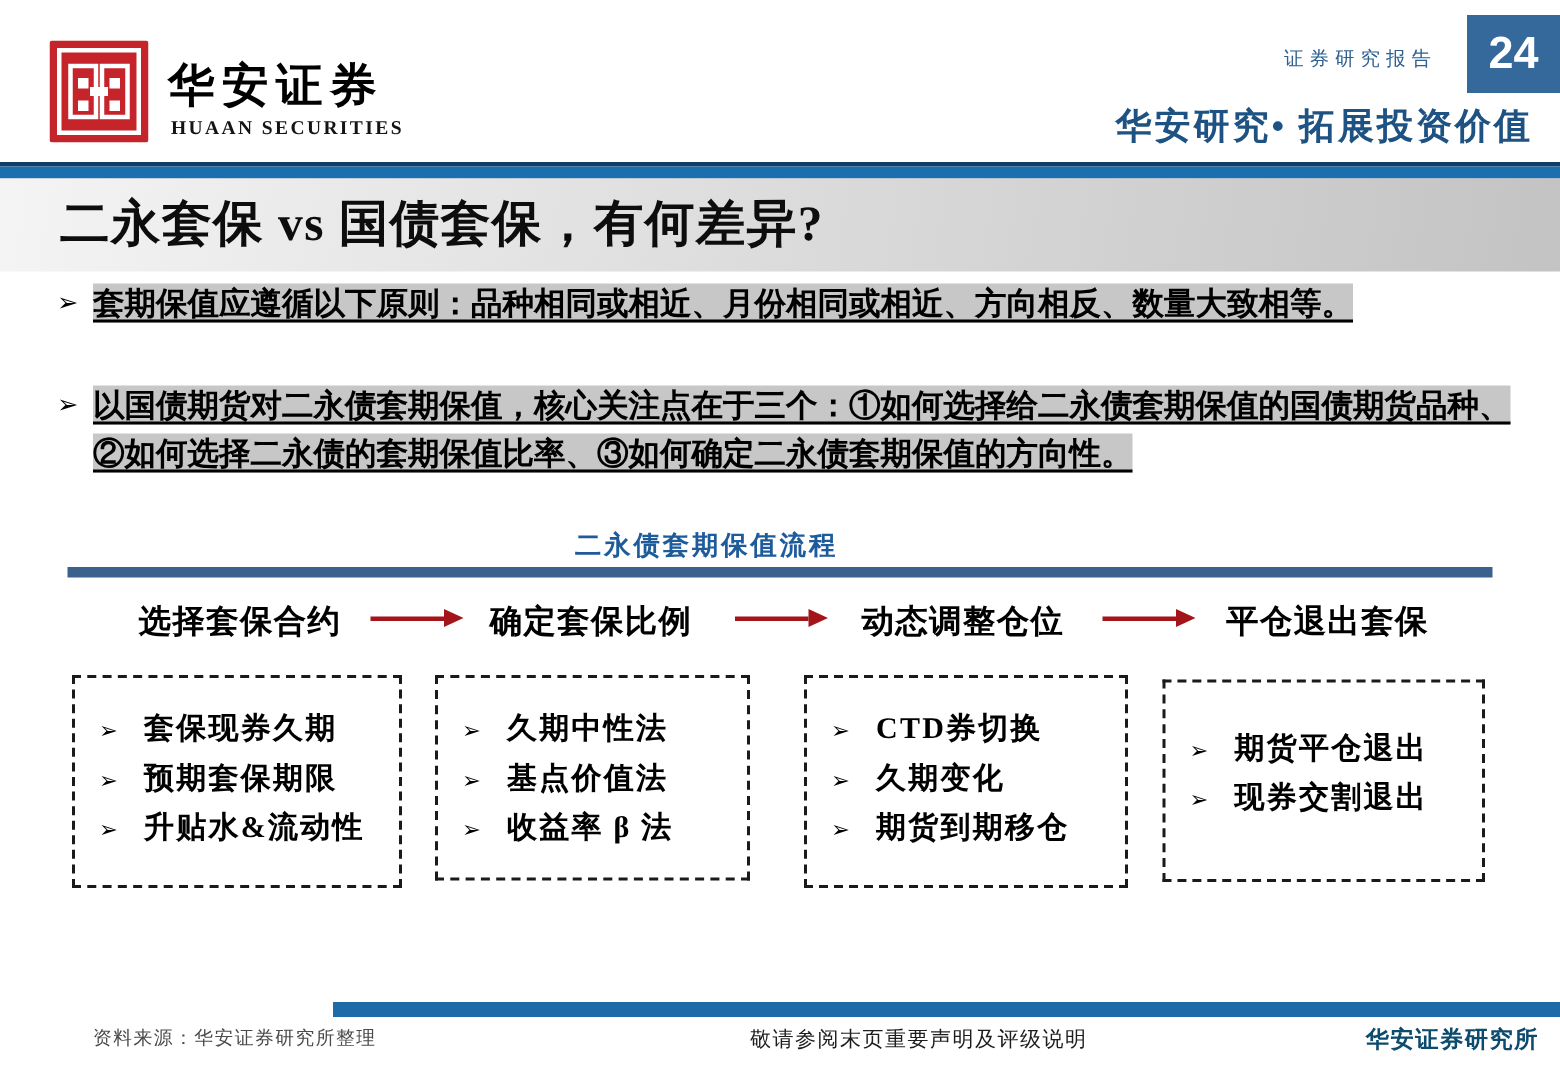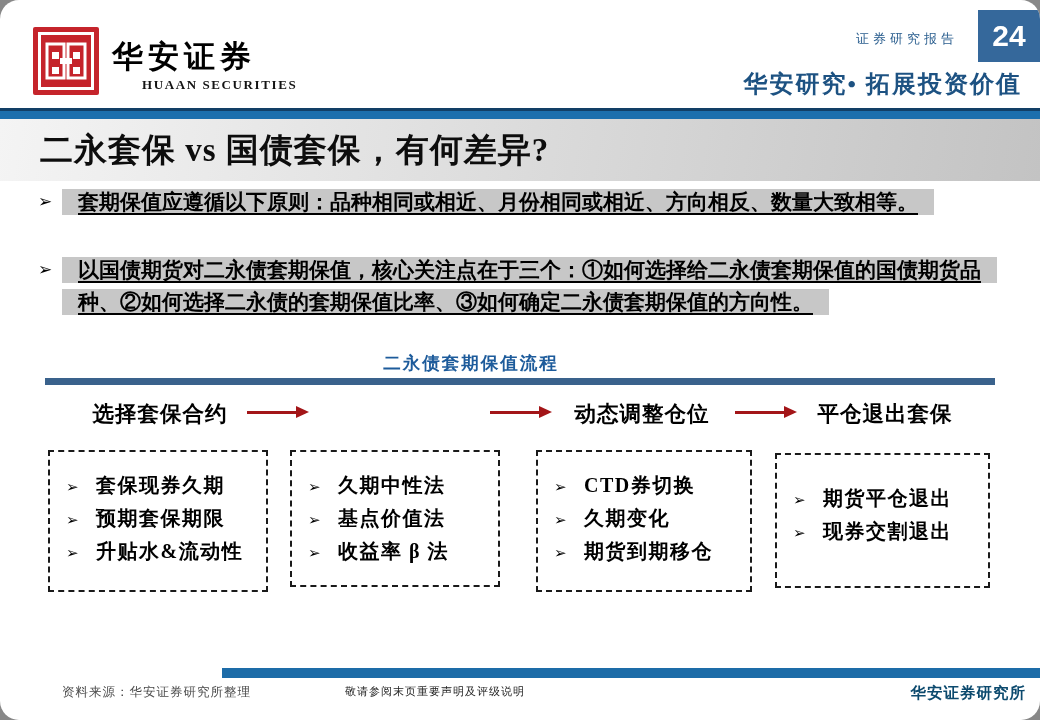--- a/index.html
+++ b/index.html
@@ -1,49 +1,48 @@
 <!DOCTYPE html>
 <html><head>
 <meta charset="utf-8">
 <style>
   html,body{margin:0;padding:0;background:#888;}
   #slide{
     position:relative; width:1040px; height:720px; margin:0 auto;
     background:#ffffff; overflow:hidden;
     font-family:"Liberation Serif","DejaVu Serif",serif;
     color:#111;
-    border-radius:19px;
   }
   
   #logo-seal{position:absolute; left:33px; top:27px; width:66px; height:68px;}
   #logo-cn{position:absolute; left:112px; top:36px; font-size:31px; font-weight:700;
     letter-spacing:5px; color:#000; white-space:nowrap;}
   #logo-en{position:absolute; left:114px; top:77px; font-size:13px; font-weight:600;
-    letter-spacing:1.6px; color:#141414; white-space:nowrap;margin-left:28px;}
+    letter-spacing:1.6px; color:#141414; white-space:nowrap;}
   #report-type{position:absolute; right:82px; top:30px; font-size:13px;
     letter-spacing:4px; color:#2d6090; white-space:nowrap;}
   #page-badge{position:absolute; left:978px; top:10px; width:62px; height:52px;
     background:#35689B; color:#fff; font-size:30px; font-weight:700;
     display:flex; align-items:center; justify-content:center;
     font-family:"Liberation Sans","DejaVu Sans",sans-serif;text-align:center;}
   #slogan{position:absolute; right:18px; top:68px; font-size:24px; font-weight:700;
     letter-spacing:2px; color:#1d5282; white-space:nowrap;}
   
   #band-navy{position:absolute; left:0; top:108px; width:1040px; height:3px; background:#123F66;}
   #band-blue{position:absolute; left:0; top:111px; width:1040px; height:8px; background:#1C6FAD;}
   #band-gray{position:absolute; left:0; top:119px; width:1040px; height:62px;
     background:linear-gradient(100deg,#f4f4f4 0%,#dedede 45%,#c3c3c3 100%);}
   #page-title{position:absolute; left:40px; top:119px; height:55px; line-height:62px;
     font-size:33px; font-weight:700; color:#0d0d0d; letter-spacing:1px; white-space:nowrap;}
   
   .bullet{position:absolute; left:38px; width:975px; display:flex; align-items:flex-start;}
   .bullet-marker{flex:0 0 24px; font-size:17px; line-height:32px; color:#000;}
   .bullet-text{font-size:21px; line-height:32px; font-weight:700; color:#000;
     text-decoration:underline; text-decoration-thickness:1.5px; text-underline-offset:4px;}
-  .bullet-text span{background:#c7c7c7; padding:1px 16px; -webkit-box-decoration-break:clone; box-decoration-break:clone;}
+  .bullet-text span{background:#c7c7c7; padding:1px 0; -webkit-box-decoration-break:clone; box-decoration-break:clone;}
   #bullet-1{top:186px;}
   #bullet-2{top:254px;}
   
   #flow-title{position:absolute; left:0; top:351px; width:942px; text-align:center;
     font-size:17.5px; font-weight:700; letter-spacing:2px; color:#1D5B9B;}
   #flow-divider{position:absolute; left:45px; top:378px; width:950px; height:7px; background:#3A628C;}
   .flow-step{position:absolute; top:399px; transform:translateX(-50%);
     font-size:21.5px; font-weight:700; color:#000; white-space:nowrap; letter-spacing:1px;}
   .flow-arrow{position:absolute; top:404px; width:62px; height:16px;
     display:flex; align-items:center;}
@@ -55,22 +54,22 @@
   #box-1{left:48px;  top:450px; width:220px; height:142px;}
   #box-2{left:290px; top:450px; width:210px; height:137px;}
   #box-3{left:536px; top:450px; width:216px; height:142px;}
   #box-4{left:775px; top:453px; width:215px; height:135px; padding-top:30px;}
   .box-item{display:flex; align-items:baseline; margin-bottom:6px;}
   .item-marker{flex:0 0 30px; font-size:15px; color:#000;}
   .item-text{font-size:20px; font-weight:600; color:#000; letter-spacing:1.5px; white-space:nowrap;}
   
   #footer-bar{position:absolute; left:222px; top:668px; width:818px; height:10px; background:#1D6CA8;}
   #source-note{position:absolute; left:62px; top:684px; font-size:12.5px; color:#4a4a4a; letter-spacing:1px;}
-  #disclaimer{position:absolute; left:345px; top:684px; width:380px; text-align:left;
-    font-size:11px; color:#1d1d1d; letter-spacing:1px;}
+  #disclaimer{position:absolute; left:345px; top:684px; width:380px; text-align:right;
+    font-size:14px; color:#1d1d1d; letter-spacing:1px;}
   #institute{position:absolute; right:14px; top:683px; font-size:15.5px; font-weight:700;
     color:#0c4a6e; letter-spacing:1px;}
 </style>
 </head>
 <body>
 
 <div id="slide">
 
   <svg id="logo-seal" viewBox="0 0 66 68" xmlns="http://www.w3.org/2000/svg">
     <rect x="0" y="0" width="66" height="68" rx="2" fill="#C5242B"></rect>
@@ -100,20 +99,21 @@
   </div>
   <div class="bullet" id="bullet-2">
     <span class="bullet-marker">➢</span>
     <div class="bullet-text"><span>以国债期货对二永债套期保值，核心关注点在于三个：①如何选择给二永债套期保值的国债期货品种、②如何选择二永债的套期保值比率、③如何确定二永债套期保值的方向性。</span></div>
   </div>
 
   <div id="flow-title">二永债套期保值流程</div>
   <div id="flow-divider"></div>
 
   <div class="flow-step" style="left:160px">选择套保合约</div>
+  <div class="flow-step" style="left:394px">确定套保比例</div>
   <div class="flow-step" style="left:642px">动态调整仓位</div>
   <div class="flow-step" style="left:885px">平仓退出套保</div>
 
   <div class="flow-arrow" style="left:247px">
       <span class="shaft"></span>
       <span class="head"></span>
     </div>
   <div class="flow-arrow" style="left:490px">
       <span class="shaft"></span>
       <span class="head"></span>

